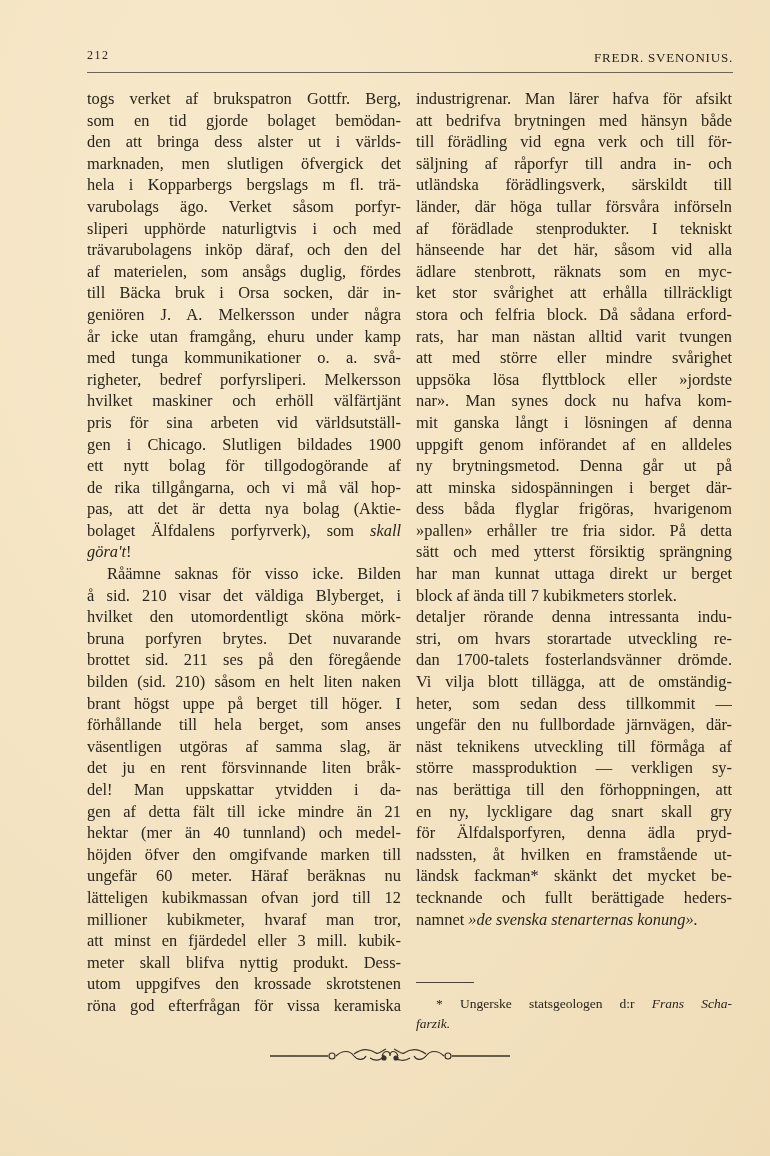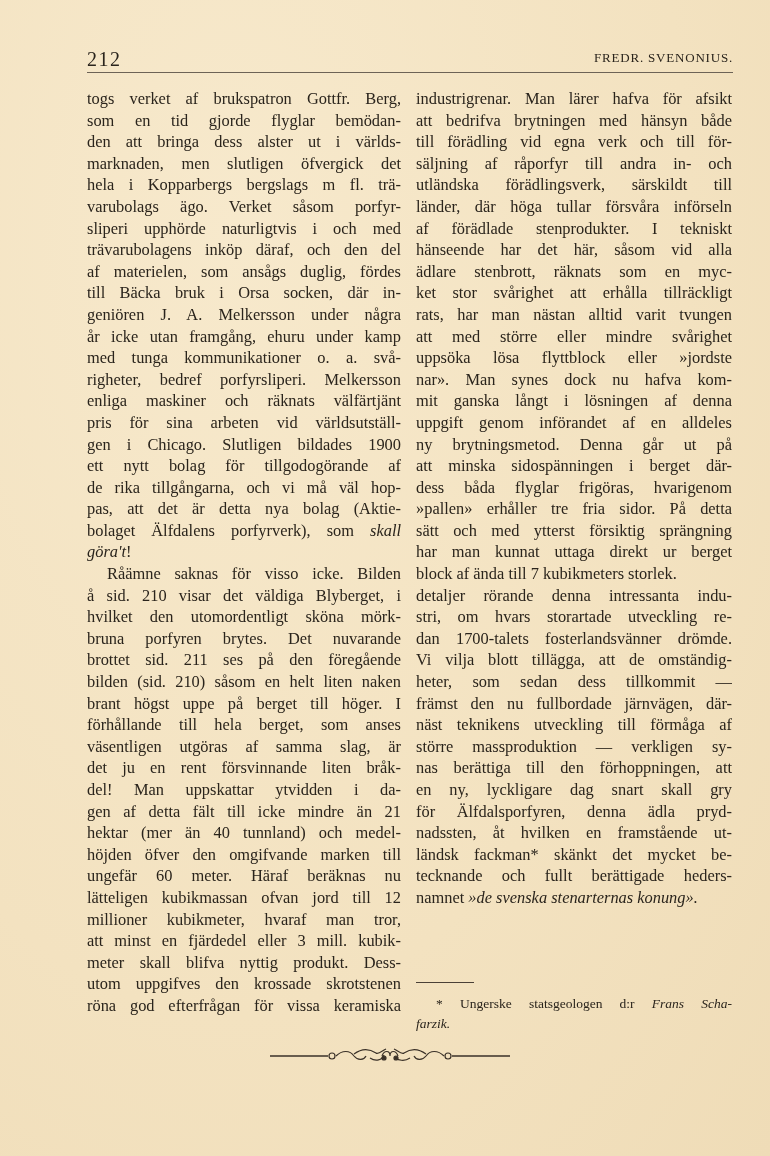--- a/index.html
+++ b/index.html
@@ -12,21 +12,21 @@
       overflow: hidden;
       font-family: "Liberation Serif", "DejaVu Serif", serif;
       color: #2a241c;
     }
     .page { position: absolute; left: 0; top: 0; width: 770px; height: 1156px; }
     .running-head {
       position: absolute; left: 87px; top: 48px; width: 646px; height: 20px;
     }
     .page-number {
       position: absolute; left: 0; top: 0;
-      font-size: 20px; letter-spacing: 1.5px;
+      font-size: 12px; letter-spacing: 1.5px;
     }
     .running-title {
       position: absolute; left: 0; right: 0; top: 2px; text-align: right;
       font-size: 13px; letter-spacing: 0.8px;
     }
     .head-rule {
       position: absolute; left: 87px; top: 72px; width: 646px; height: 1px;
       background: #6d6356;
     }
     .col {
@@ -62,34 +62,34 @@
 <div class="page">
 
   <div class="running-head">
     <span class="page-number">212</span>
     <div class="running-title">FREDR. SVENONIUS.</div>
   </div>
   <div class="head-rule"></div>
 
   <div class="col col-left">
     <span class="line">togs verket af brukspatron Gottfr. Berg,</span>
-    <span class="line">som en tid gjorde flyglar bemödan-</span>
+    <span class="line">som en tid gjorde bolaget bemödan-</span>
     <span class="line">den att bringa dess alster ut i världs-</span>
     <span class="line">marknaden, men slutligen öfvergick det</span>
     <span class="line">hela i Kopparbergs bergslags m fl. trä-</span>
     <span class="line">varubolags ägo. Verket såsom porfyr-</span>
     <span class="line">sliperi upphörde naturligtvis i och med</span>
     <span class="line">trävarubolagens inköp däraf, och den del</span>
     <span class="line">af materielen, som ansågs duglig, fördes</span>
     <span class="line">till Bäcka bruk i Orsa socken, där in-</span>
     <span class="line">geniören J. A. Melkersson under några</span>
     <span class="line">år icke utan framgång, ehuru under kamp</span>
     <span class="line">med tunga kommunikationer o. a. svå-</span>
     <span class="line">righeter, bedref porfyrsliperi. Melkersson</span>
-    <span class="line">enliga maskiner och räknats välfärtjänt</span>
+    <span class="line">hvilket maskiner och erhöll välfärtjänt</span>
     <span class="line">pris för sina arbeten vid världsutställ-</span>
     <span class="line">gen i Chicago. Slutligen bildades 1900</span>
     <span class="line">ett nytt bolag för tillgodogörande af</span>
     <span class="line">de rika tillgångarna, och vi må väl hop-</span>
     <span class="line">pas, att det är detta nya bolag (Aktie-</span>
     <span class="line"><span>bolaget Älfdalens porfyrverk), som</span> <span class="it">skall</span></span>
     <span class="line last"><span class="it">göra't</span><span>!</span></span>
     <span class="line indent">Råämne saknas för visso icke. Bilden</span>
     <span class="line">å sid. 210 visar det väldiga Blyberget, i</span>
     <span class="line">hvilket den utomordentligt sköna mörk-</span>
@@ -117,39 +117,40 @@
     <span class="line">industrigrenar. Man lärer hafva för afsikt</span>
     <span class="line">att bedrifva brytningen med hänsyn både</span>
     <span class="line">till förädling vid egna verk och till för-</span>
     <span class="line">säljning af råporfyr till andra in- och</span>
     <span class="line">utländska förädlingsverk, särskildt till</span>
     <span class="line">länder, där höga tullar försvåra införseln</span>
     <span class="line">af förädlade stenprodukter. I tekniskt</span>
     <span class="line">hänseende har det här, såsom vid alla</span>
     <span class="line">ädlare stenbrott, räknats som en myc-</span>
     <span class="line">ket stor svårighet att erhålla tillräckligt</span>
+    <span class="line">stora och felfria block. Då sådana erford-</span>
     <span class="line">rats, har man nästan alltid varit tvungen</span>
     <span class="line">att med större eller mindre svårighet</span>
     <span class="line">uppsöka lösa flyttblock eller »jordste</span>
     <span class="line">nar». Man synes dock nu hafva kom-</span>
     <span class="line">mit ganska långt i lösningen af denna</span>
     <span class="line">uppgift genom införandet af en alldeles</span>
     <span class="line">ny brytningsmetod. Denna går ut på</span>
     <span class="line">att minska sidospänningen i berget där-</span>
     <span class="line">dess båda flyglar frigöras, hvarigenom</span>
     <span class="line">»pallen» erhåller tre fria sidor. På detta</span>
     <span class="line">sätt och med ytterst försiktig sprängning</span>
     <span class="line">har man kunnat uttaga direkt ur berget</span>
     <span class="line last">block af ända till 7 kubikmeters storlek.</span>
     <span class="line">detaljer rörande denna intressanta indu-</span>
     <span class="line">stri, om hvars storartade utveckling re-</span>
     <span class="line">dan 1700-talets fosterlandsvänner drömde.</span>
     <span class="line">Vi vilja blott tillägga, att de omständig-</span>
     <span class="line">heter, som sedan dess tillkommit —</span>
-    <span class="line">främst den nu fullbordade järnvägen, där-</span>
+    <span class="line">ungefär den nu fullbordade järnvägen, där-</span>
     <span class="line">näst teknikens utveckling till förmåga af</span>
     <span class="line">större massproduktion — verkligen sy-</span>
     <span class="line">nas berättiga till den förhoppningen, att</span>
     <span class="line">en ny, lyckligare dag snart skall gry</span>
     <span class="line">för Älfdalsporfyren, denna ädla pryd-</span>
     <span class="line">nadssten, åt hvilken en framstående ut-</span>
     <span class="line">ländsk fackman* skänkt det mycket be-</span>
     <span class="line">tecknande och fullt berättigade heders-</span>
     <span class="line last"><span>namnet</span> <span class="it">»de svenska stenarternas konung».</span></span>
   </div>

